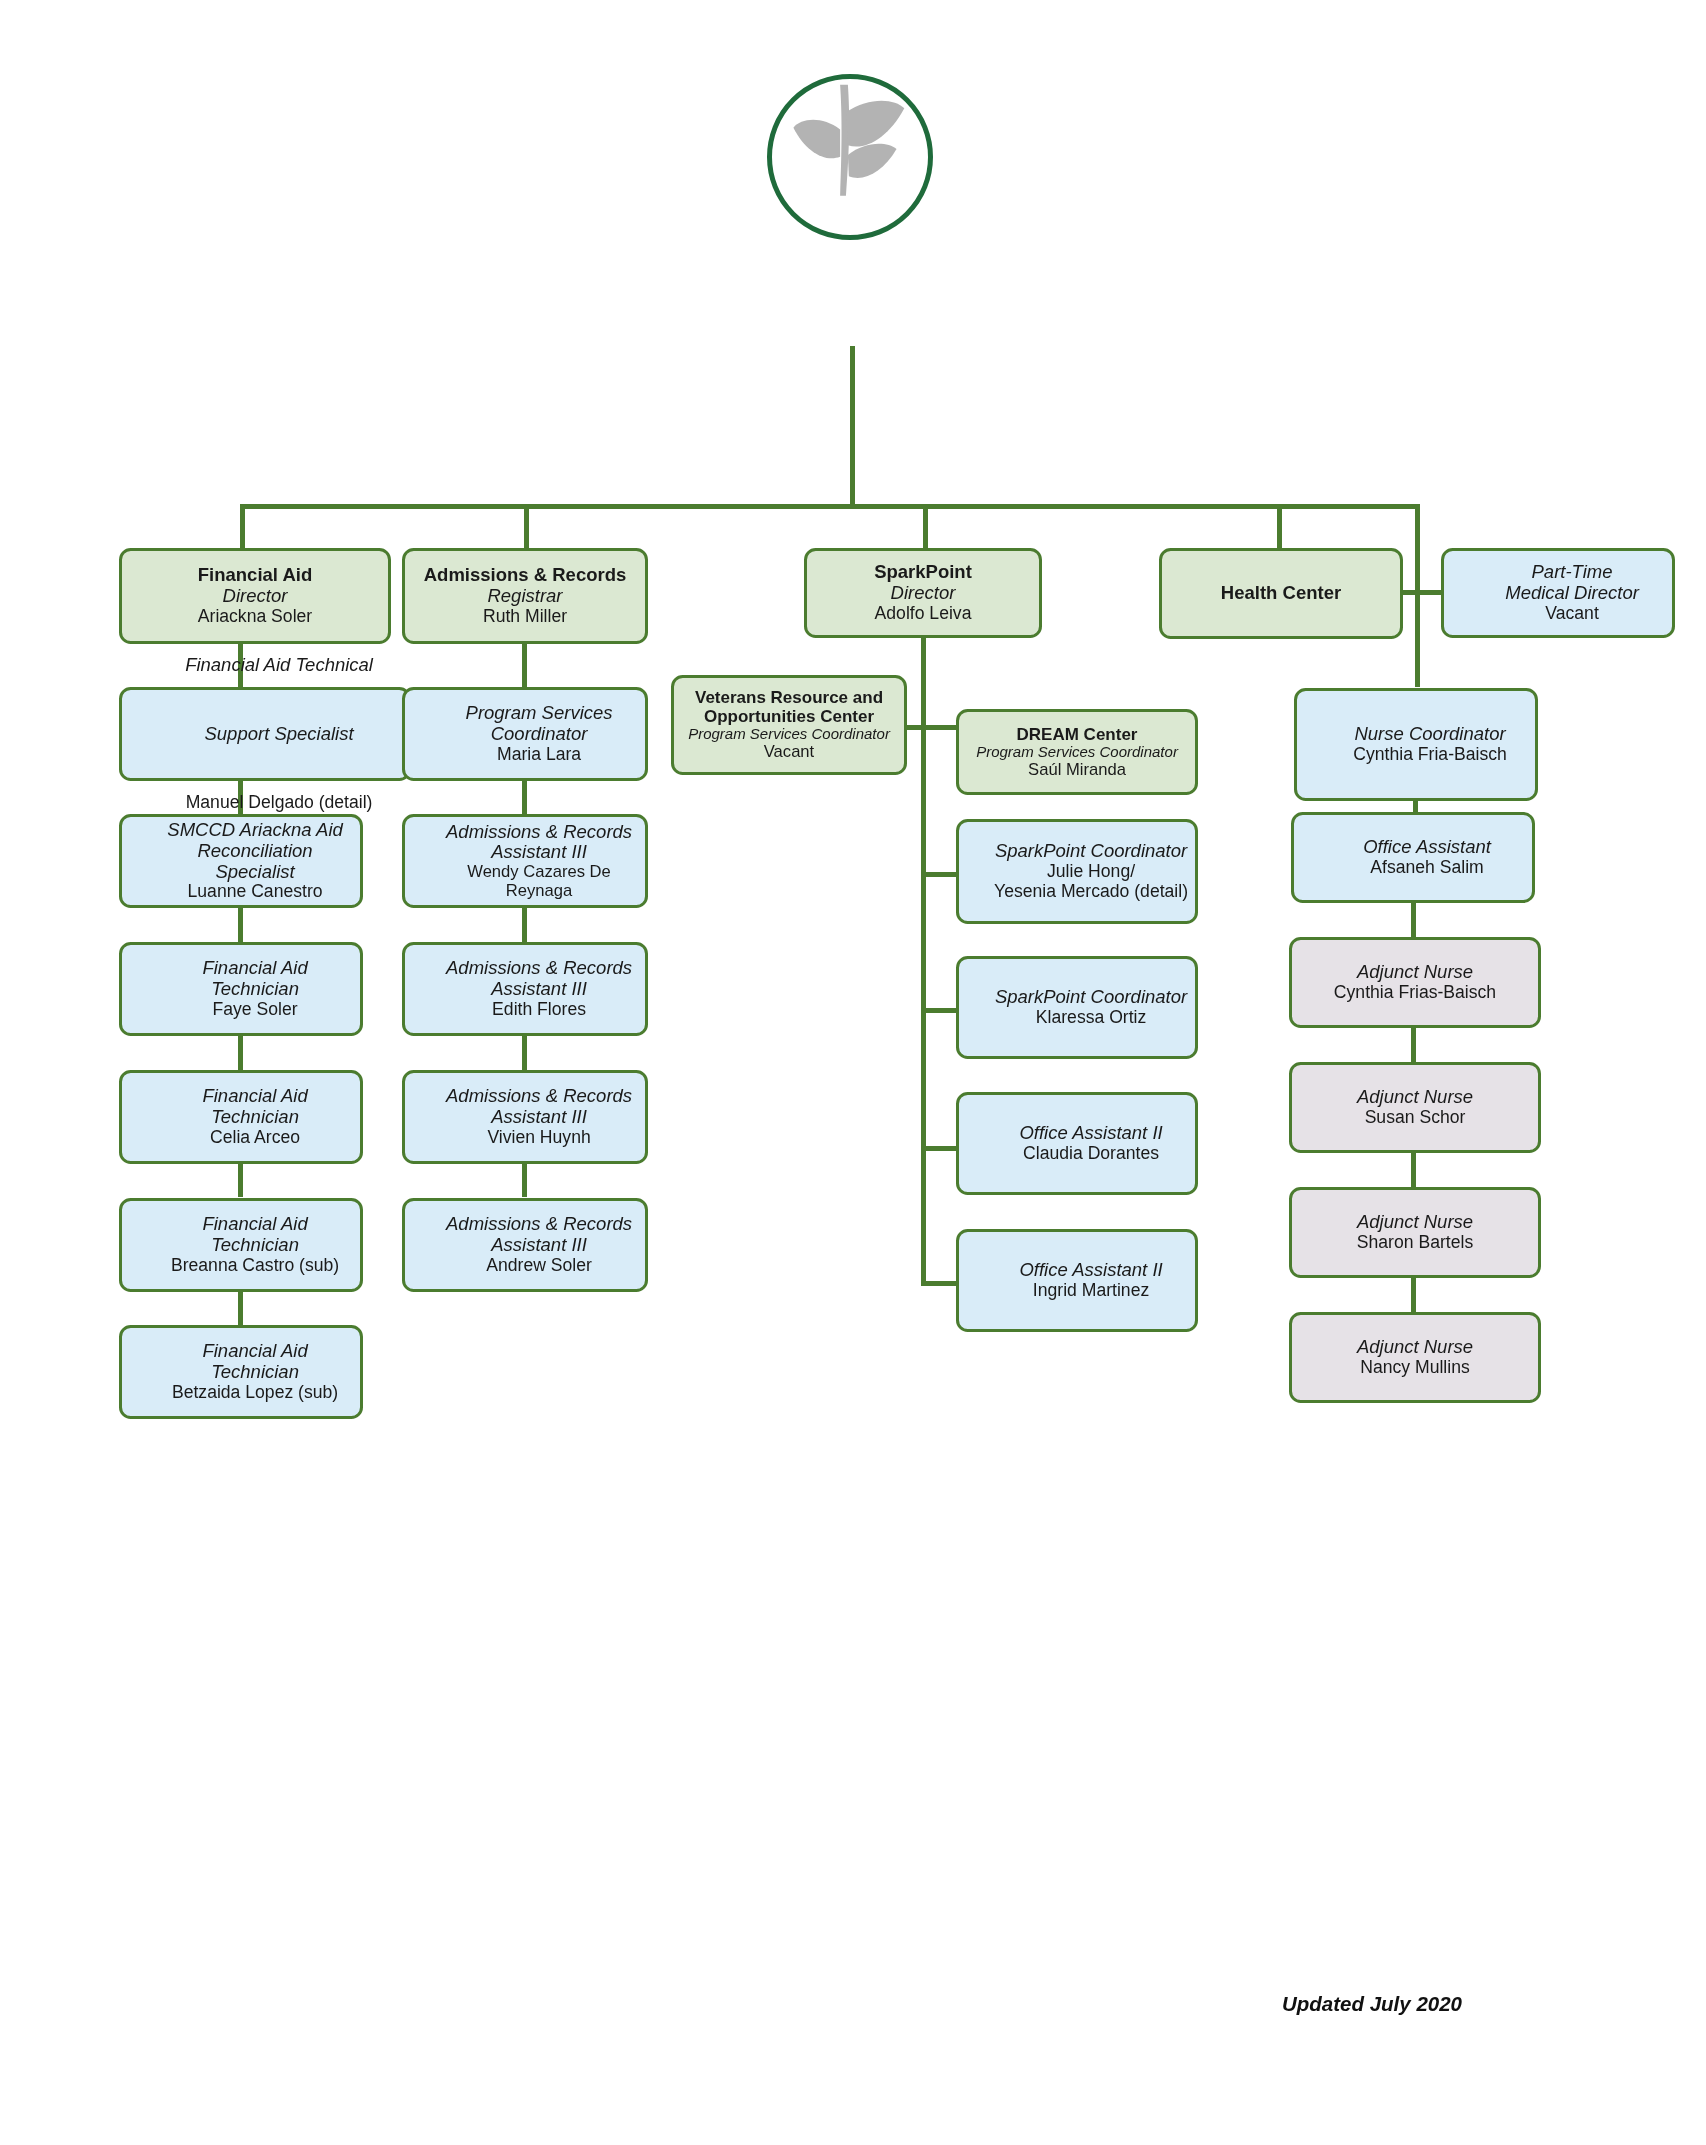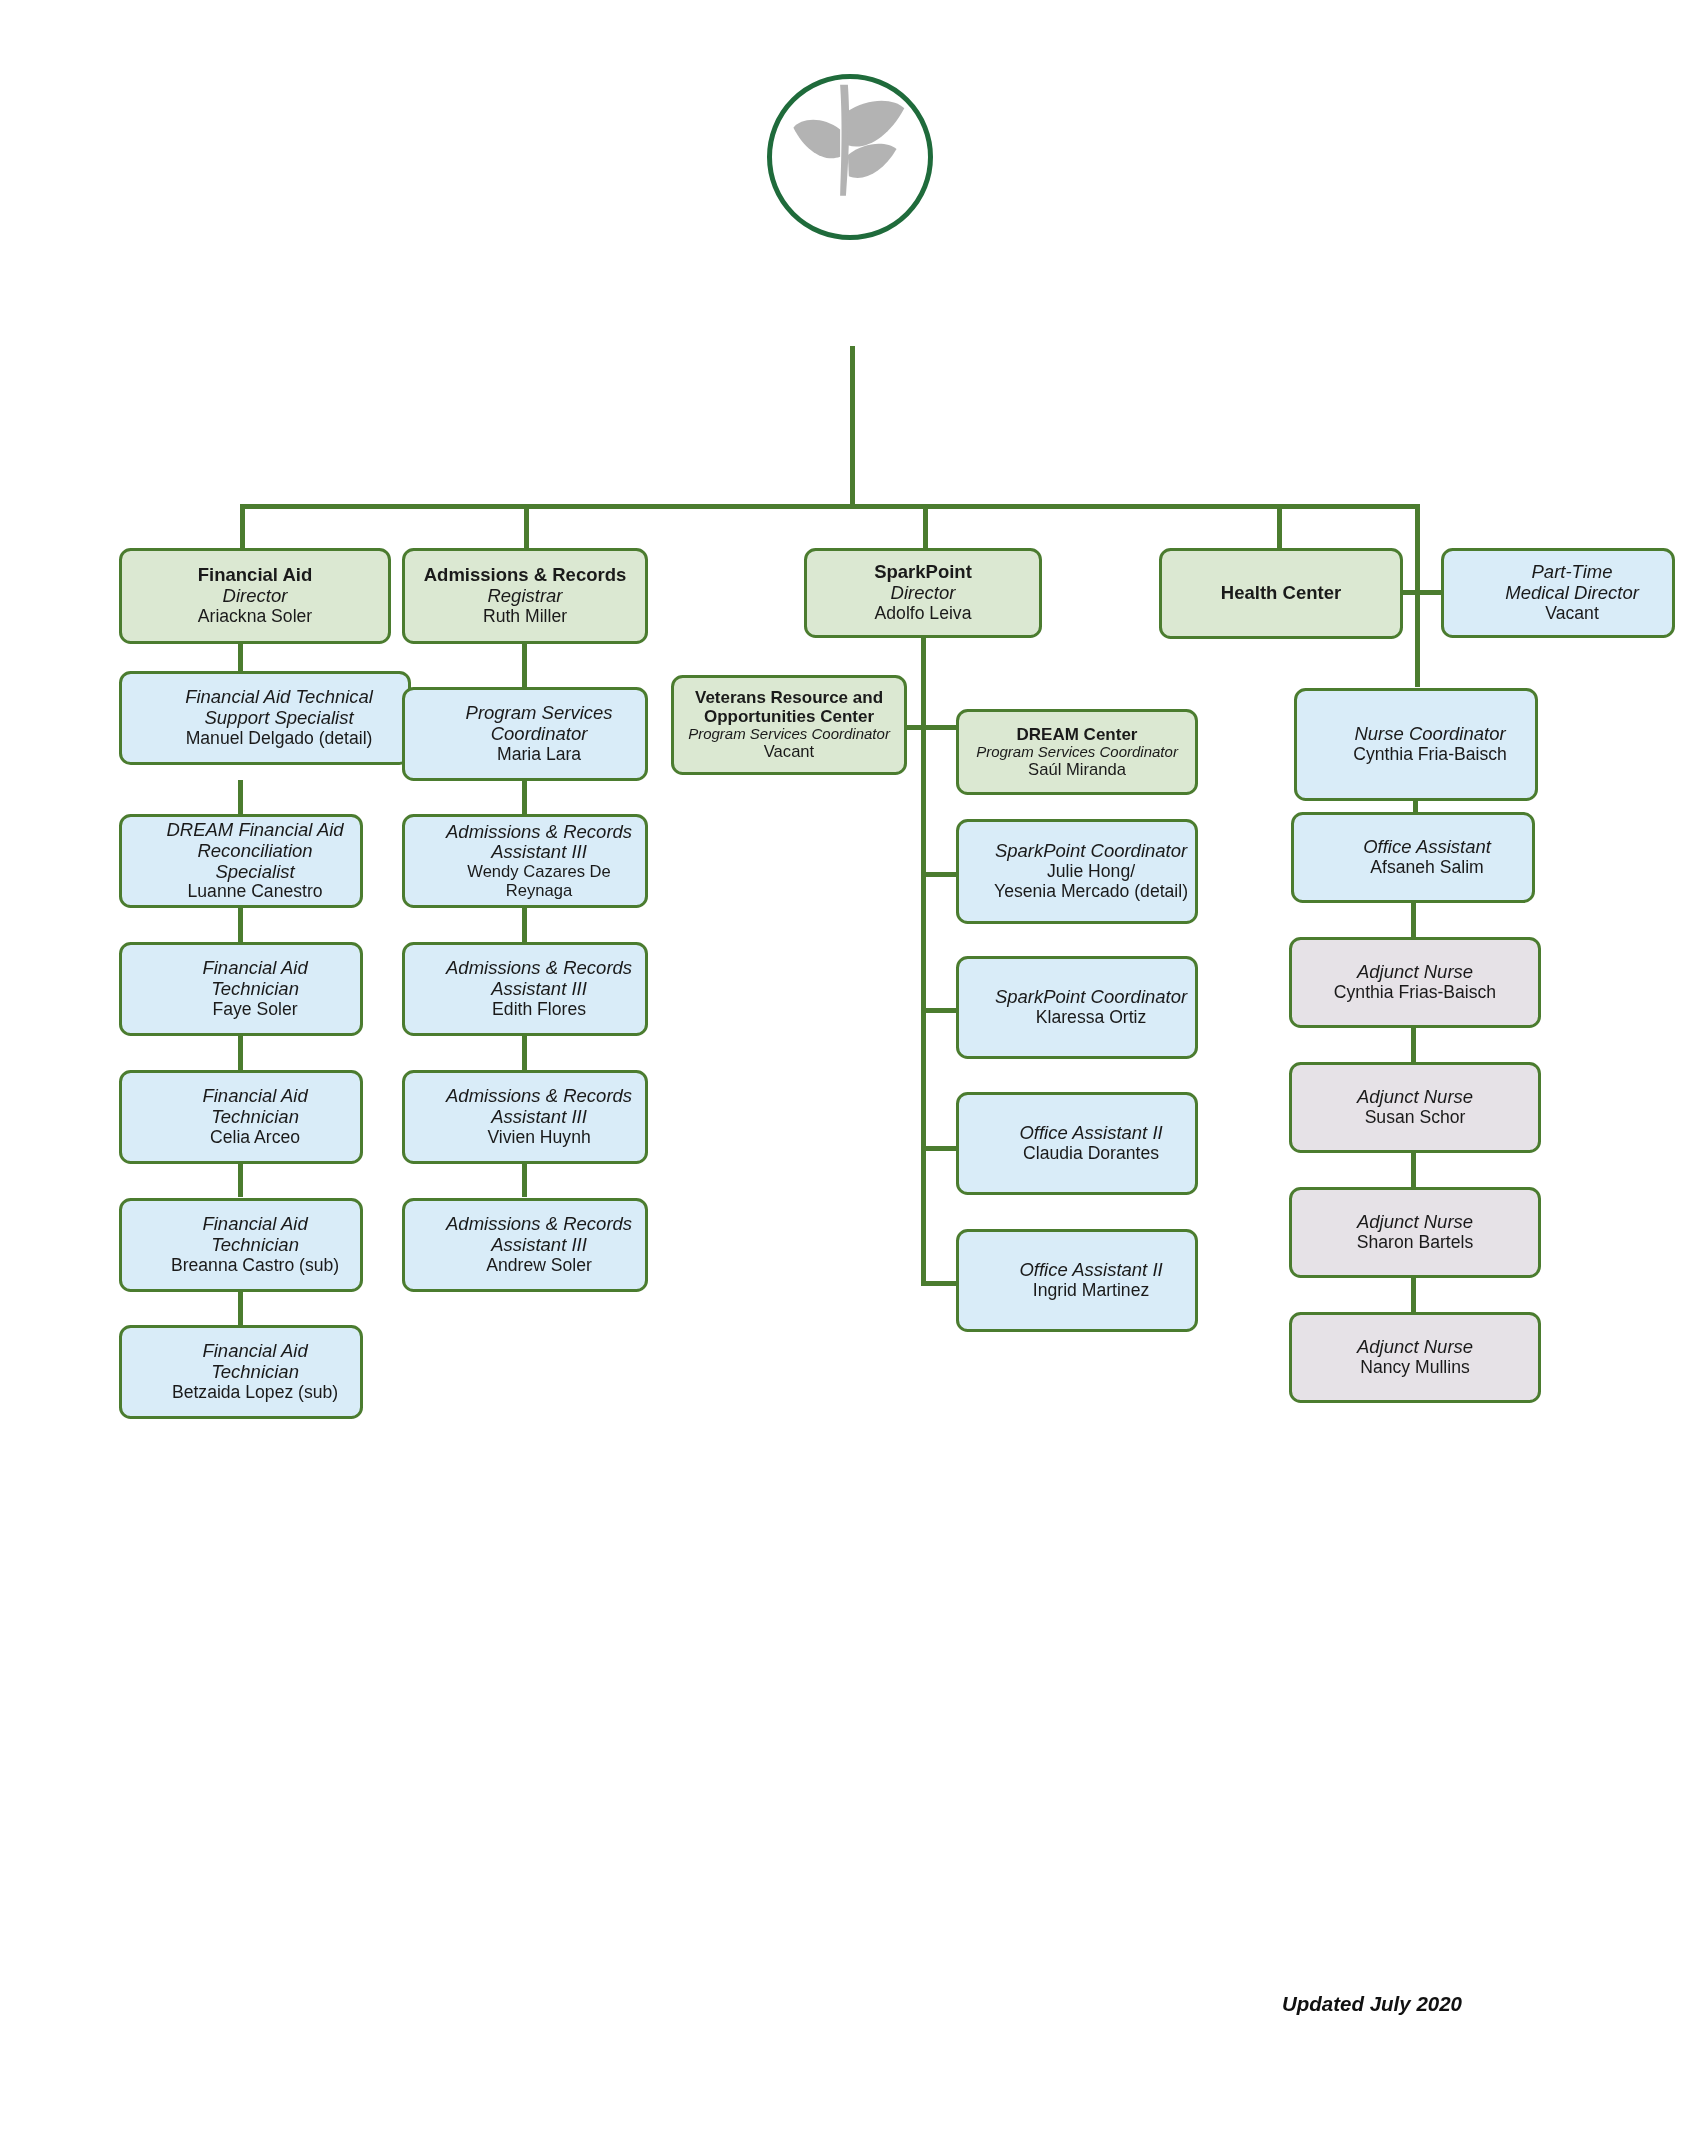--- a/index.html
+++ b/index.html
@@ -94,29 +94,29 @@
   <div class="line v" style="left:1277px;top:504px;height:44px;"></div>
   <div class="line v" style="left:1415px;top:504px;height:119px;"></div>
 
   <div class="node unit" style="left:119px;top:548px;width:272px;height:96px;align-items:flex-end;">
     <span class="ln t-bold">Financial Aid</span>
     <span class="ln t-ital">Director</span>
     <span class="ln t-name">Ariackna Soler</span>
   </div>
 
   <div class="line v" style="left:238px;top:644px;height:43px;"></div>
-  <div class="node staff" style="left:119px;top:671px;width:292px;height:94px;">
+  <div class="node staff" style="left:119px;top:687px;width:292px;height:94px;gap:48px;">
     <span class="ln t-ital">Financial Aid Technical</span>
     <span class="ln t-ital">Support Specialist</span>
     <span class="ln t-name">Manuel Delgado (detail)</span>
   </div>
 
   <div class="line v" style="left:238px;top:780px;height:34px;"></div>
   <div class="node staff" style="left:119px;top:814px;width:244px;height:94px;">
-    <span class="ln t-ital">DREAM Financial Aid</span>
+    <span class="ln t-ital">SMCCD Ariackna Aid</span>
     <span class="ln t-ital">Reconciliation Specialist</span>
     <span class="ln t-name">Luanne Canestro</span>
   </div>
 
   <div class="line v" style="left:238px;top:908px;height:34px;"></div>
   <div class="node staff" style="left:119px;top:942px;width:244px;height:94px;">
     <span class="ln t-ital">Financial Aid Technician</span>
     <span class="ln t-name">Faye Soler</span>
   </div>
 

